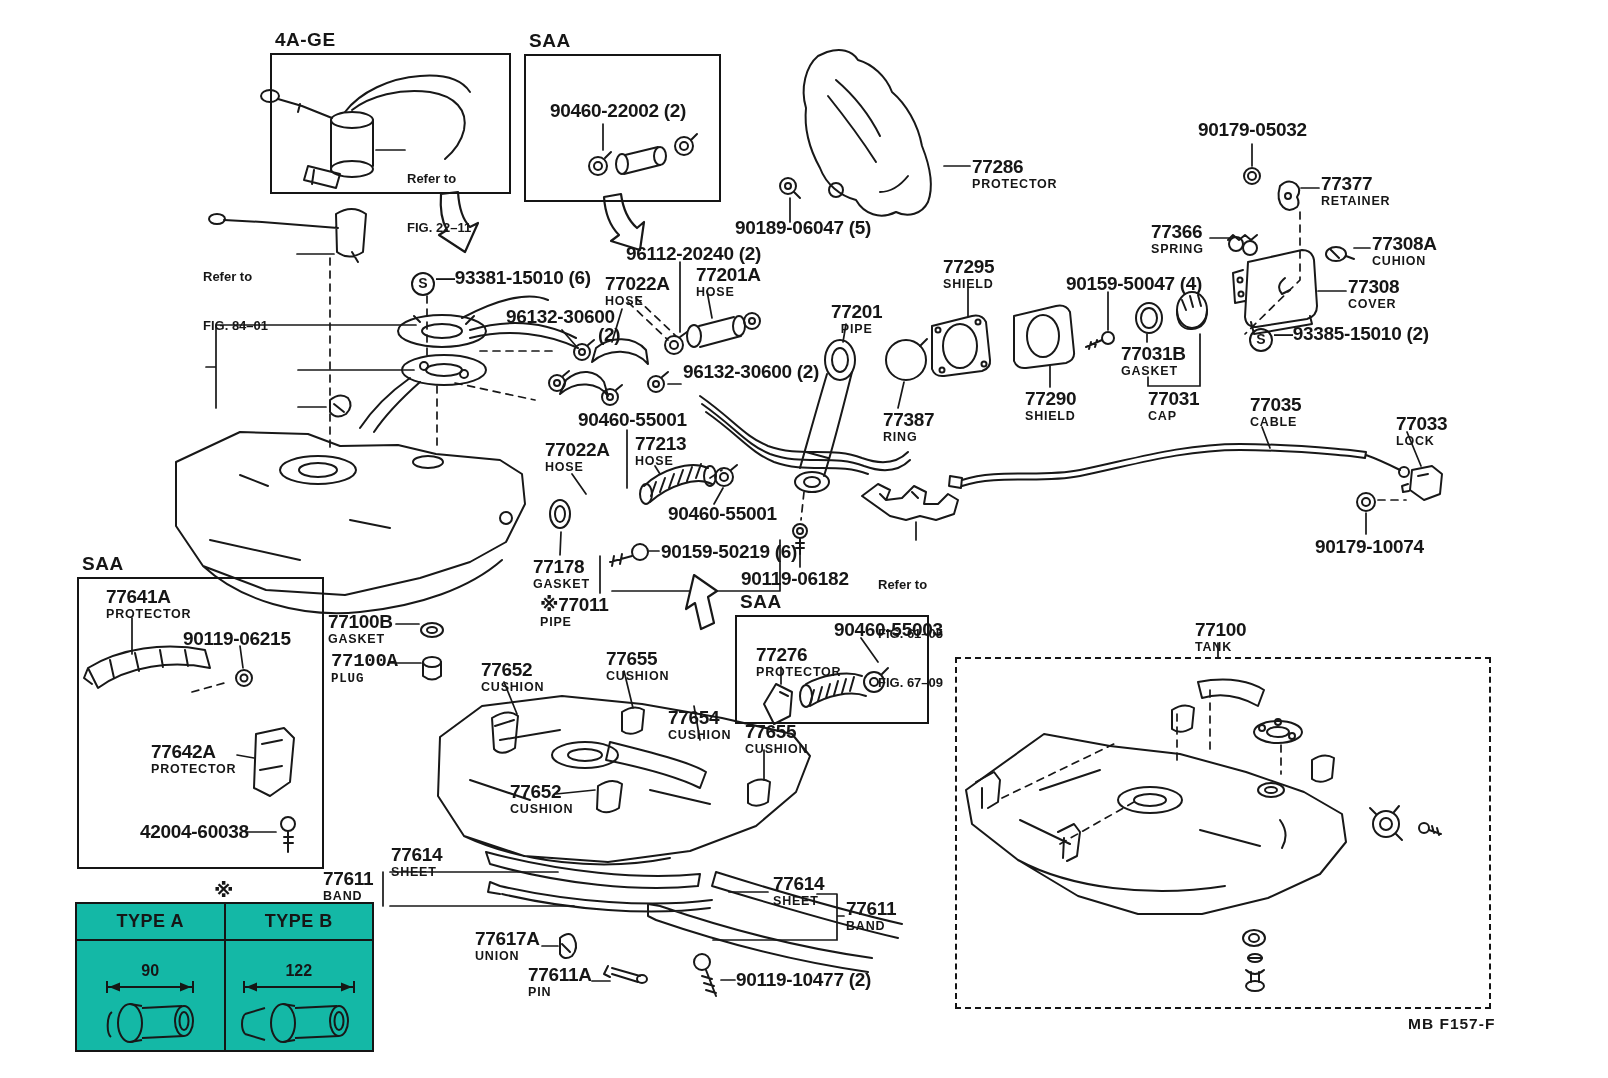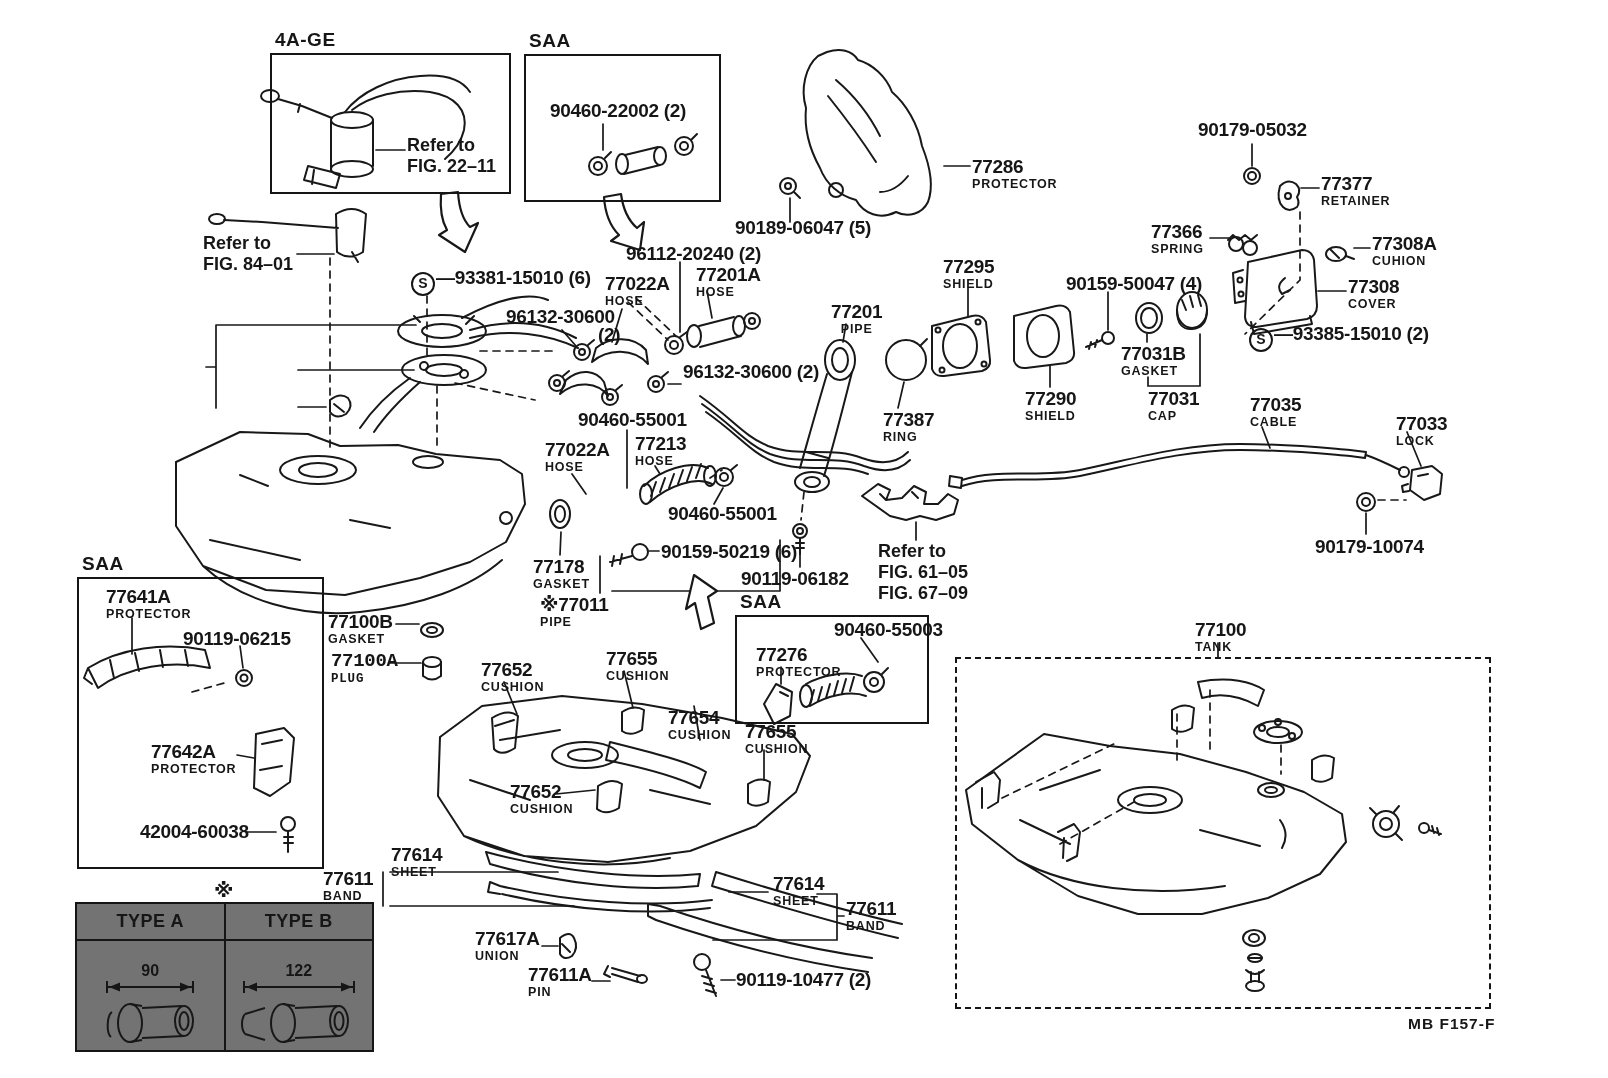--- a/index.html
+++ b/index.html
@@ -6,28 +6,28 @@
   #page{position:relative;width:1608px;height:1078px;background:#ffffff;overflow:hidden;
         font-family:"Liberation Sans","DejaVu Sans",sans-serif;color:#161616;}
   #art{position:absolute;left:0;top:0;}
   #overlay{position:absolute;left:0;top:0;width:1608px;height:1078px;border-radius:23px;}
   .inset-box{position:absolute;border:2.5px solid #151515;}
   .inset-box.dashed{border:2.5px dashed #151515;}
   .box-title{position:absolute;font-size:19px;font-weight:bold;letter-spacing:.5px;white-space:nowrap;}
   .lbl{position:absolute;font-weight:bold;white-space:nowrap;line-height:1;}
   .lbl .main{font-size:19px;letter-spacing:-.3px;}
   .lbl .sub{font-size:12.5px;letter-spacing:.8px;margin-top:2px;}
-  .lbl.ref .ln{font-size:18px;margin-bottom:3px;}
+  .lbl.ref .ln{font-size:13px;margin-bottom:3px;margin-top:36px;}
   .lbl.code .main{font-size:15.5px;letter-spacing:1px;}
   .lbl.mark .main{font-size:20px;}
   .circle-s{display:inline-block;width:20px;height:20px;border:2px solid #161616;border-radius:50%;
             text-align:center;line-height:19px;font-size:14px;font-weight:bold;margin-right:1px;vertical-align:-4px;}
   
   #type-table{position:absolute;left:75px;top:902px;width:295px;height:146px;border:2.5px solid #151515;
-              display:flex;flex-direction:column;background:#737373;}
+              display:flex;flex-direction:column;background:#14b8a6;}
   .tt-headrow{display:flex;height:35px;border-bottom:2.5px solid #151515;}
   .tt-head{flex:1;display:flex;align-items:center;justify-content:center;font-size:18px;font-weight:bold;letter-spacing:.5px;}
   .tt-head:first-child{border-right:2.5px solid #151515;}
   .tt-bodyrow{display:flex;flex:1;}
   .tt-cell{flex:1;display:flex;flex-direction:column;align-items:center;justify-content:center;padding-top:20px;}
   .tt-cell:first-child{border-right:2.5px solid #151515;}
   .dim{display:flex;flex-direction:column;align-items:center;}
   .dim-num{font-size:16px;font-weight:bold;}
   svg .s2{stroke:#181818;stroke-width:2;fill:none;stroke-linecap:round;stroke-linejoin:round;}
   svg .s15{stroke:#181818;stroke-width:1.7;fill:none;stroke-linecap:round;}

